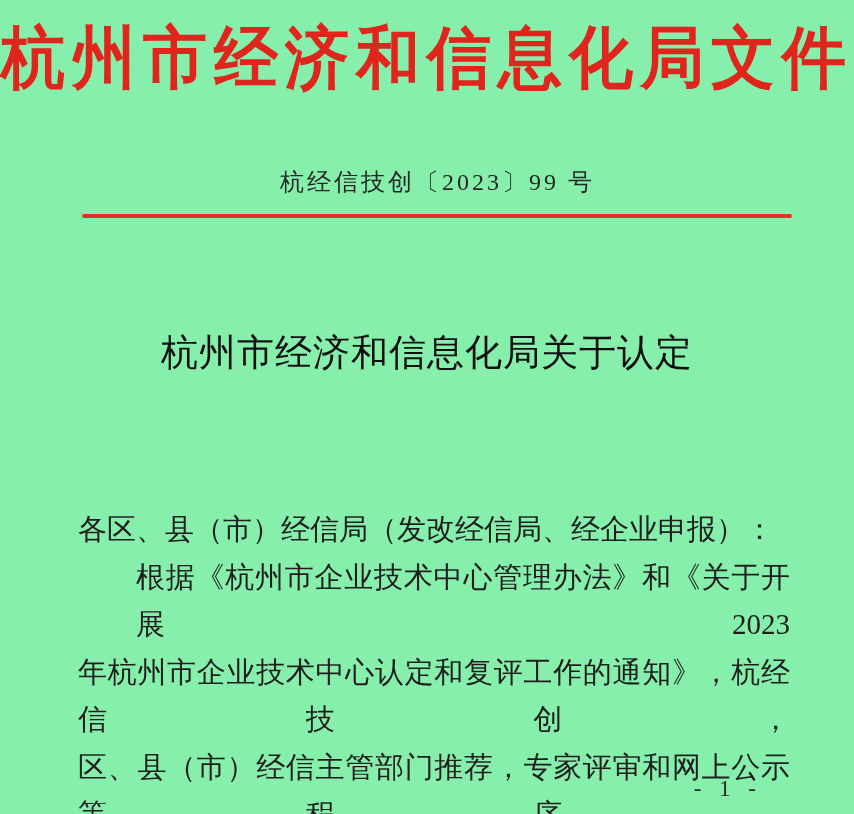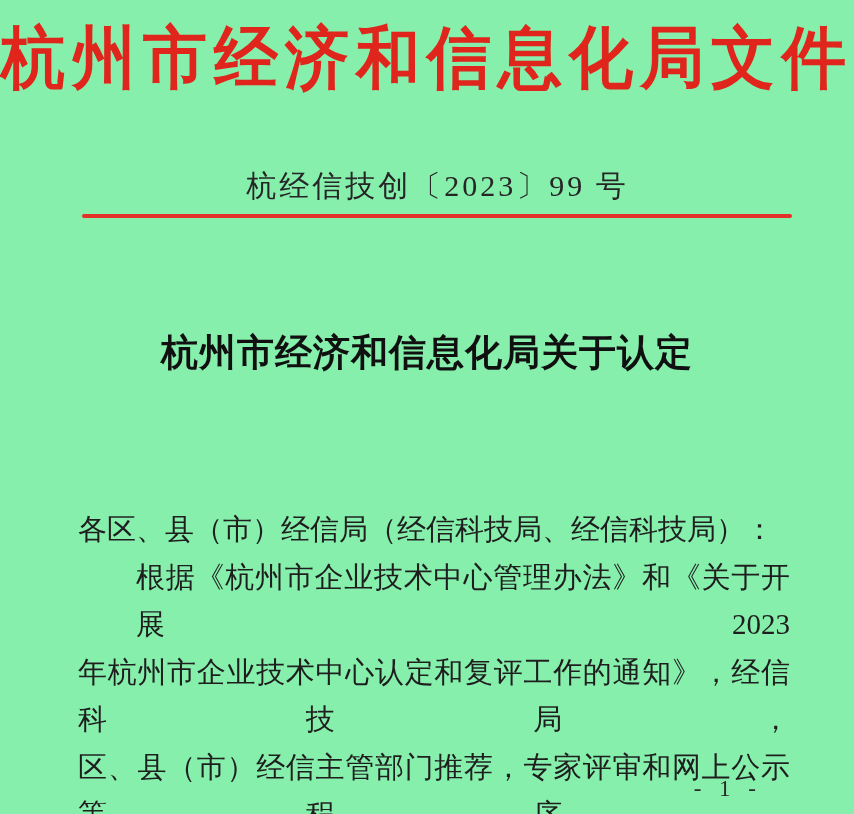--- a/index.html
+++ b/index.html
@@ -28,42 +28,42 @@
     white-space: nowrap;
     transform: scaleY(1.06);
     transform-origin: top center;
   }
   .doc-number {
     position: absolute;
     top: 166px;
     left: 0;
     width: 100%;
     text-align: center;
-    font-size: 30px;
+    font-size: 24px;
     color: #262626;
     letter-spacing: 3px;
     white-space: nowrap;
     padding-left: 21px;
   }
   .red-divider {
     position: absolute;
     top: 214px;
     left: 82px;
     width: 710px;
     height: 4px;
     background: #e33028;
     border-radius: 2px;
   }
   .doc-title {
     position: absolute;
     top: 318px;
     left: 0;
     width: 100%;
     text-align: center;
-    font-weight: bold;
+    font-weight: normal;
     color: #101010;
     font-size: 37px;
     line-height: 70px;
     letter-spacing: 1px;
   }
   .doc-body {
     position: absolute;
     top: 506px;
     left: 78px;
     width: 712px;
@@ -102,22 +102,22 @@
 
   <div class="doc-number">杭经信技创〔2023〕99 号</div>
 
   <div class="red-divider"></div>
 
   <div class="doc-title">
     <div>杭州市经济和信息化局关于认定</div>
   </div>
 
   <div class="doc-body">
-    <div class="body-line">各区、县（市）经信局（经信科技局、经信科技局）：</div>
+    <div class="body-line">各区、县（市）经信局（发改经信局、经企业申报）：</div>
     <div class="body-line justify indent">根据《杭州市企业技术中心管理办法》和《关于开展 2023</div>
-    <div class="body-line justify">年杭州市企业技术中心认定和复评工作的通知》，经信科技局，</div>
+    <div class="body-line justify">年杭州市企业技术中心认定和复评工作的通知》，杭经信技创，</div>
     <div class="body-line justify">区、县（市）经信主管部门推荐，专家评审和网上公示等程序，</div>
 
   </div>
 
   <div class="page-number">- 1 -</div>
 
 </div>
 
 </body></html>

